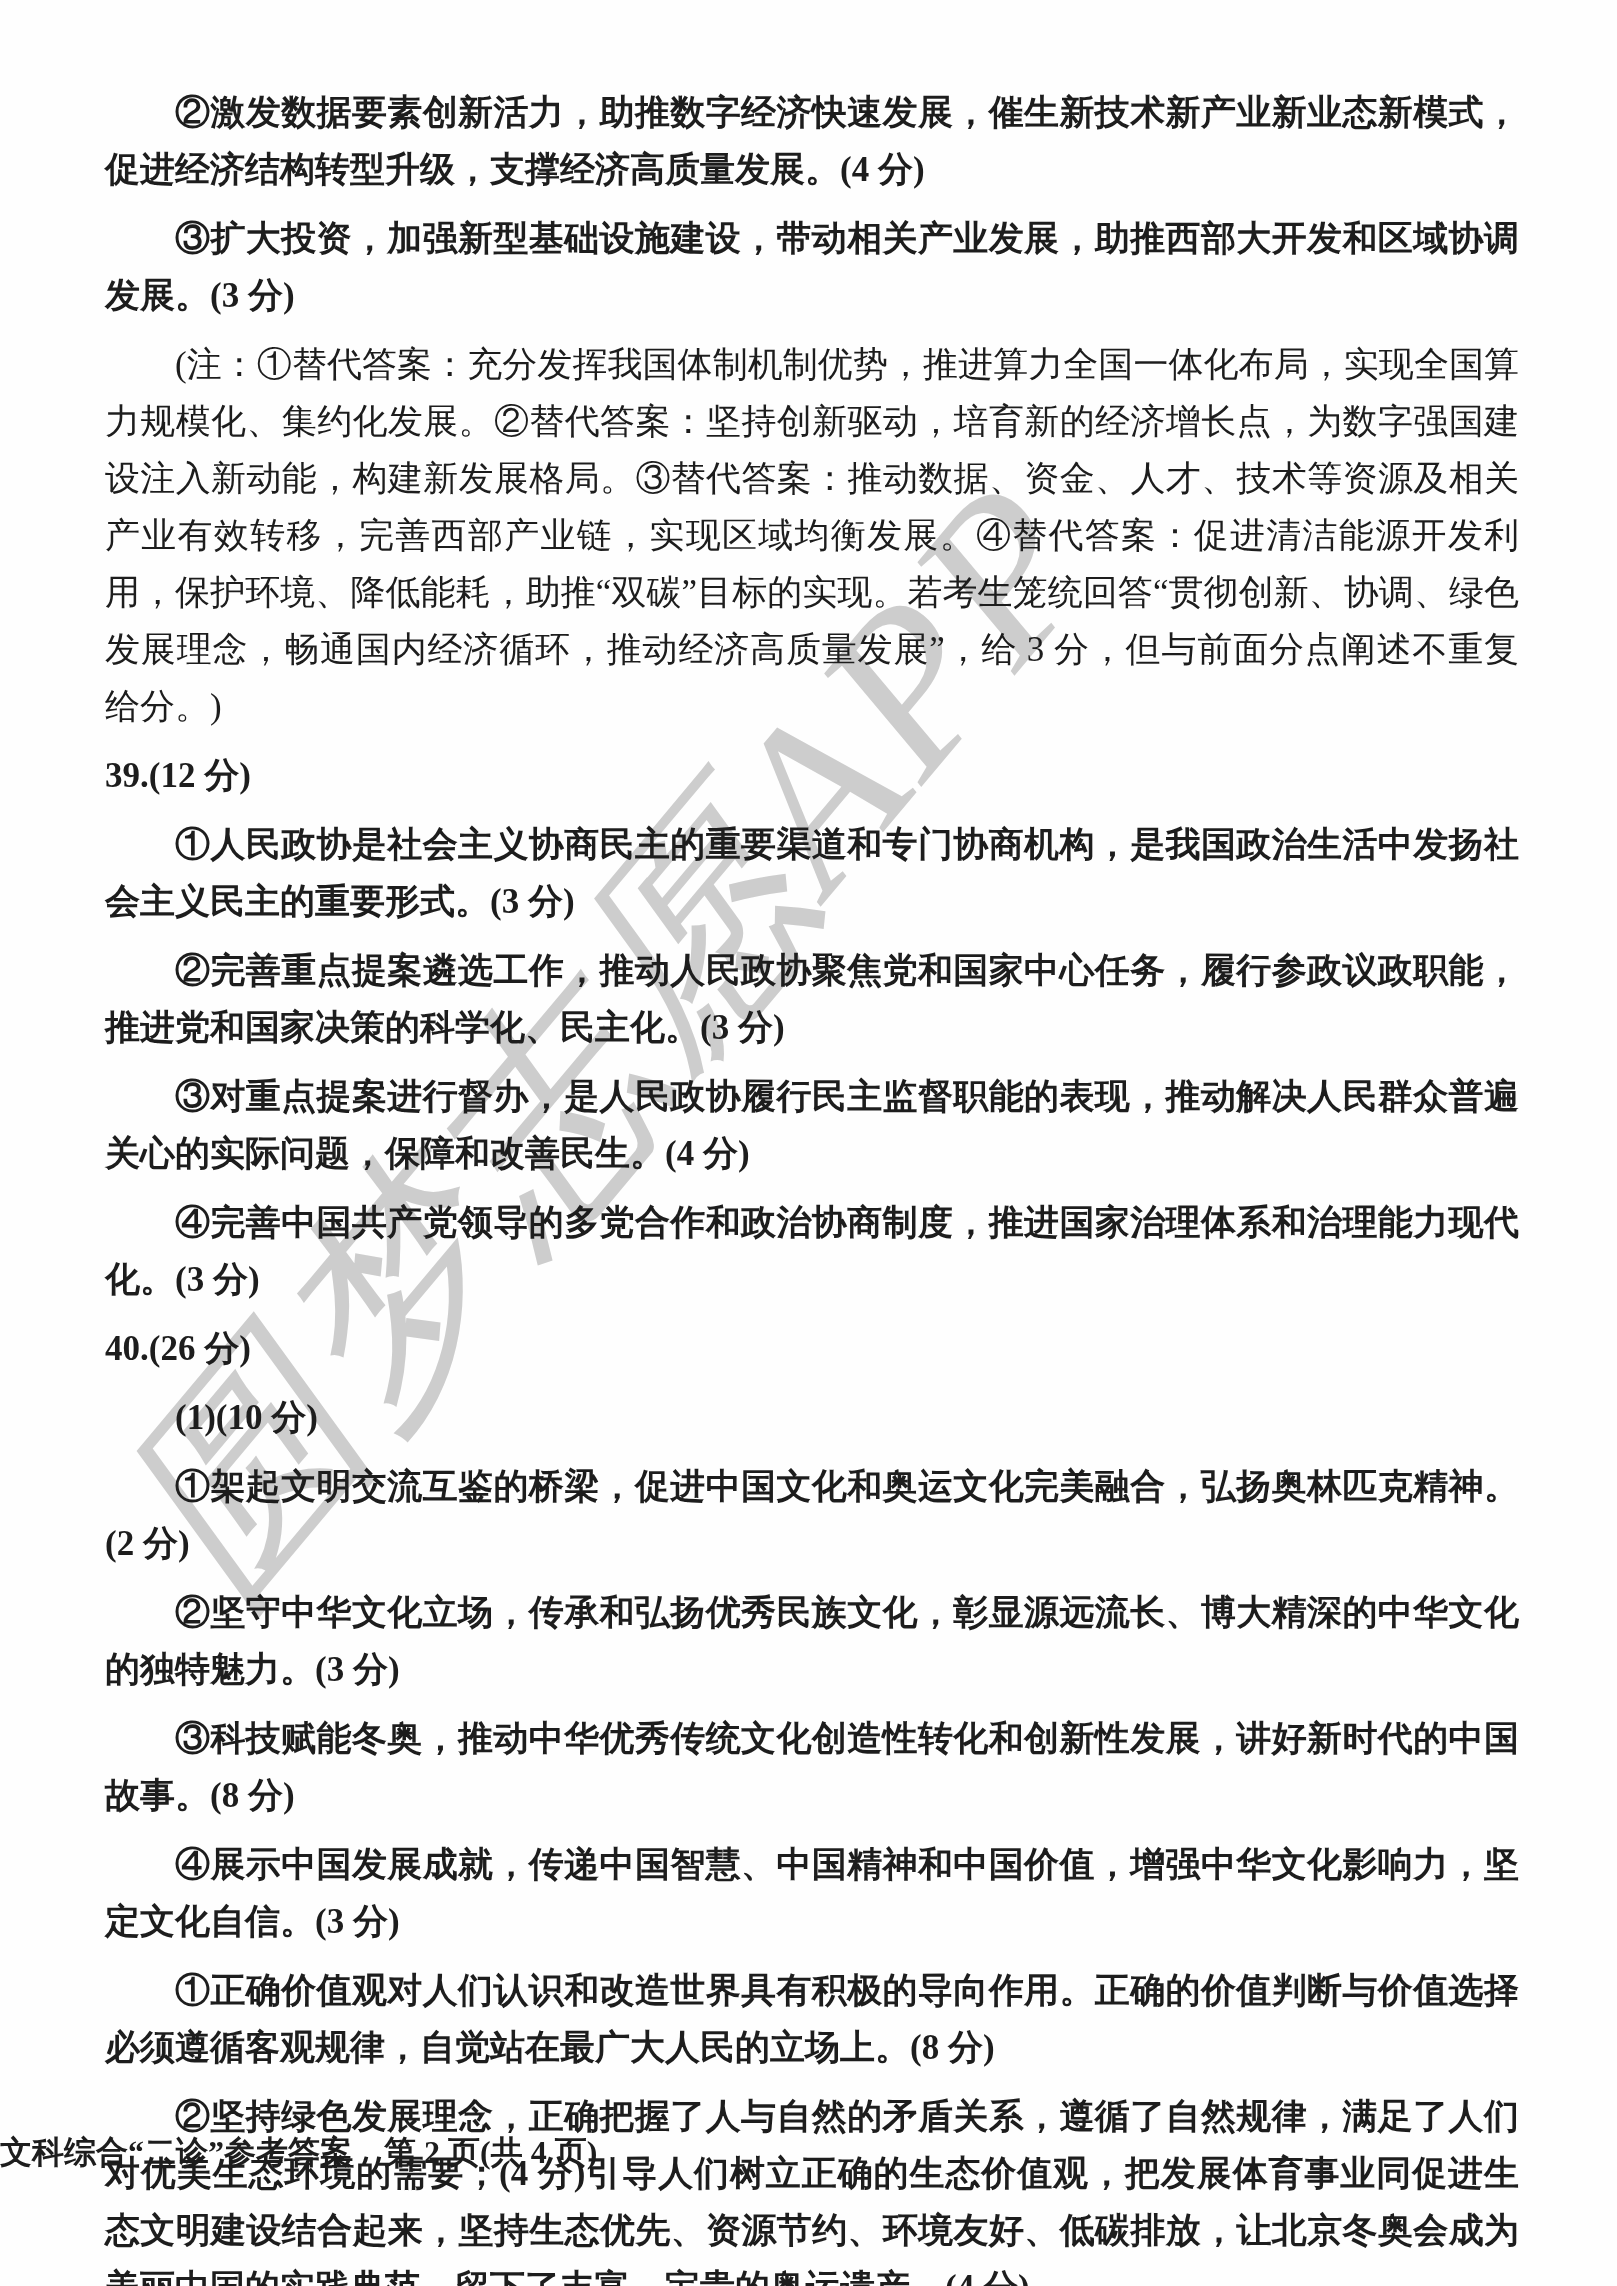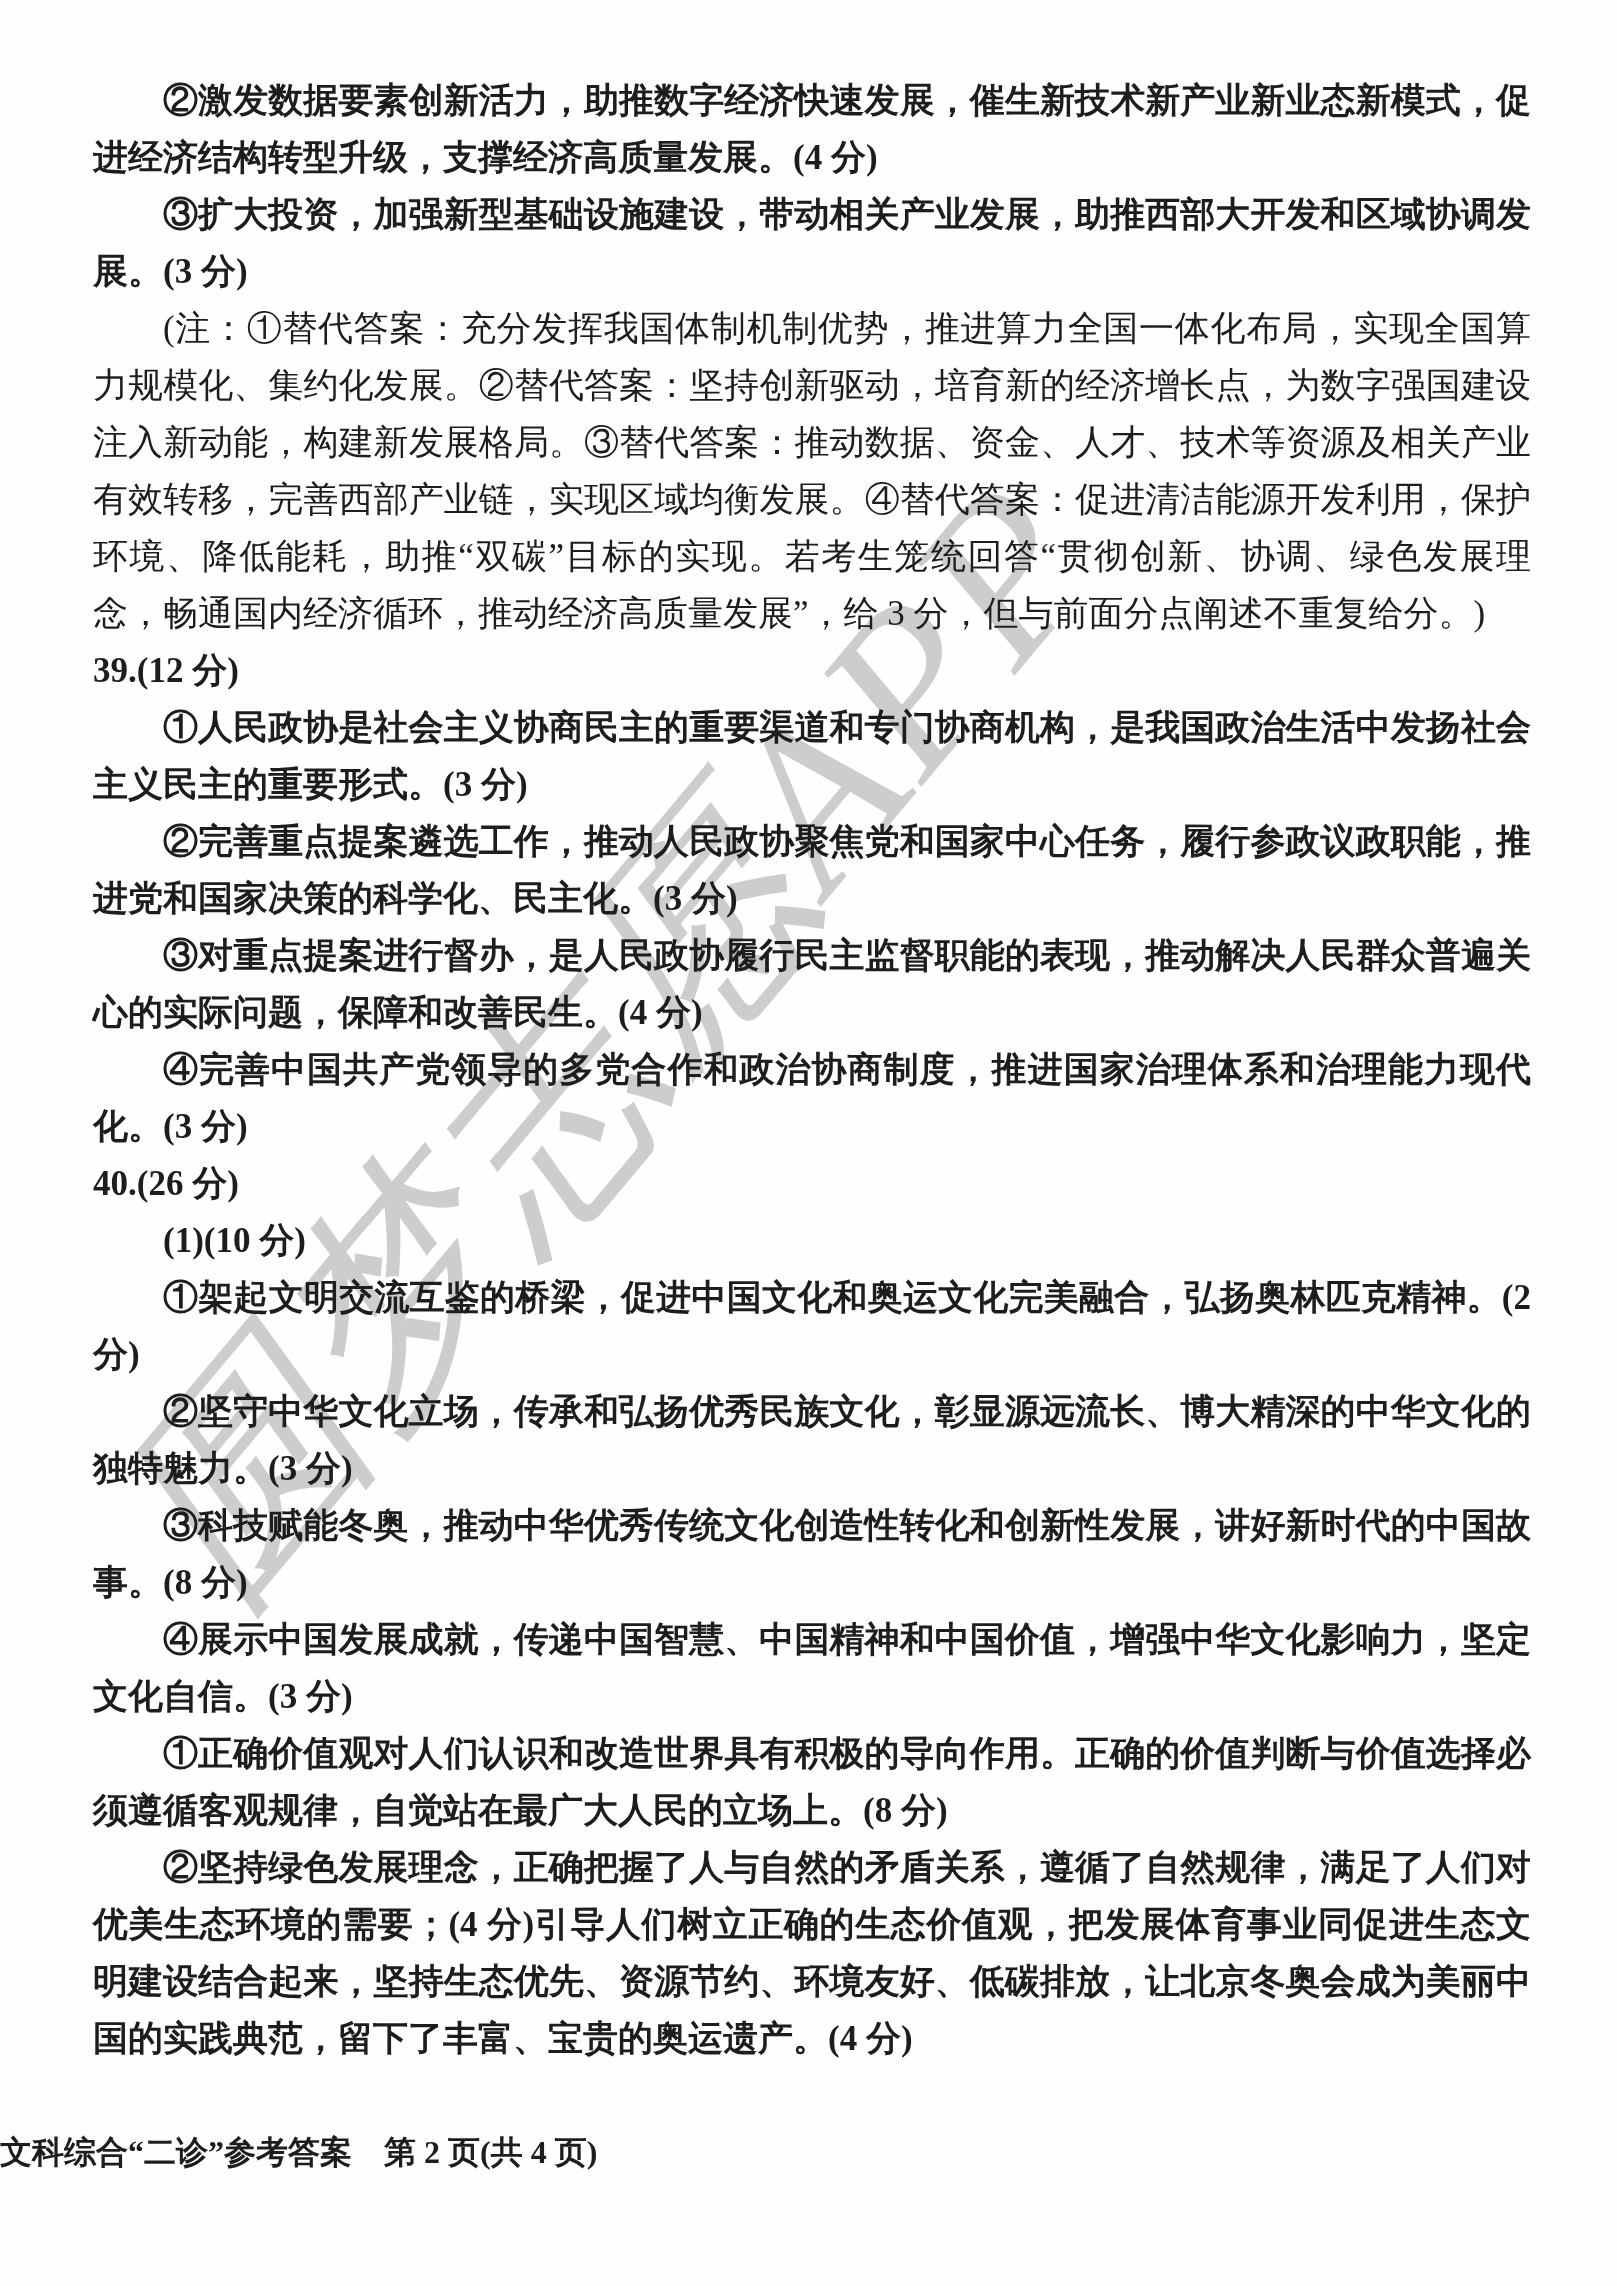--- a/index.html
+++ b/index.html
@@ -43,21 +43,21 @@
     right: 87px;
     top: 72px;
     z-index: 1;
     font-size: 35px;
     line-height: 57px;
     font-weight: 600;
     text-align: justify;
     text-justify: inter-ideograph;
   }
   .content p {
-    margin: 0;
+    margin: 12px;
     text-indent: 2em;
   }
   .content p.qnum {
     text-indent: 0;
     font-weight: 700;
   }
   .content p.note {
     font-weight: 500;
   }
   .footer {

